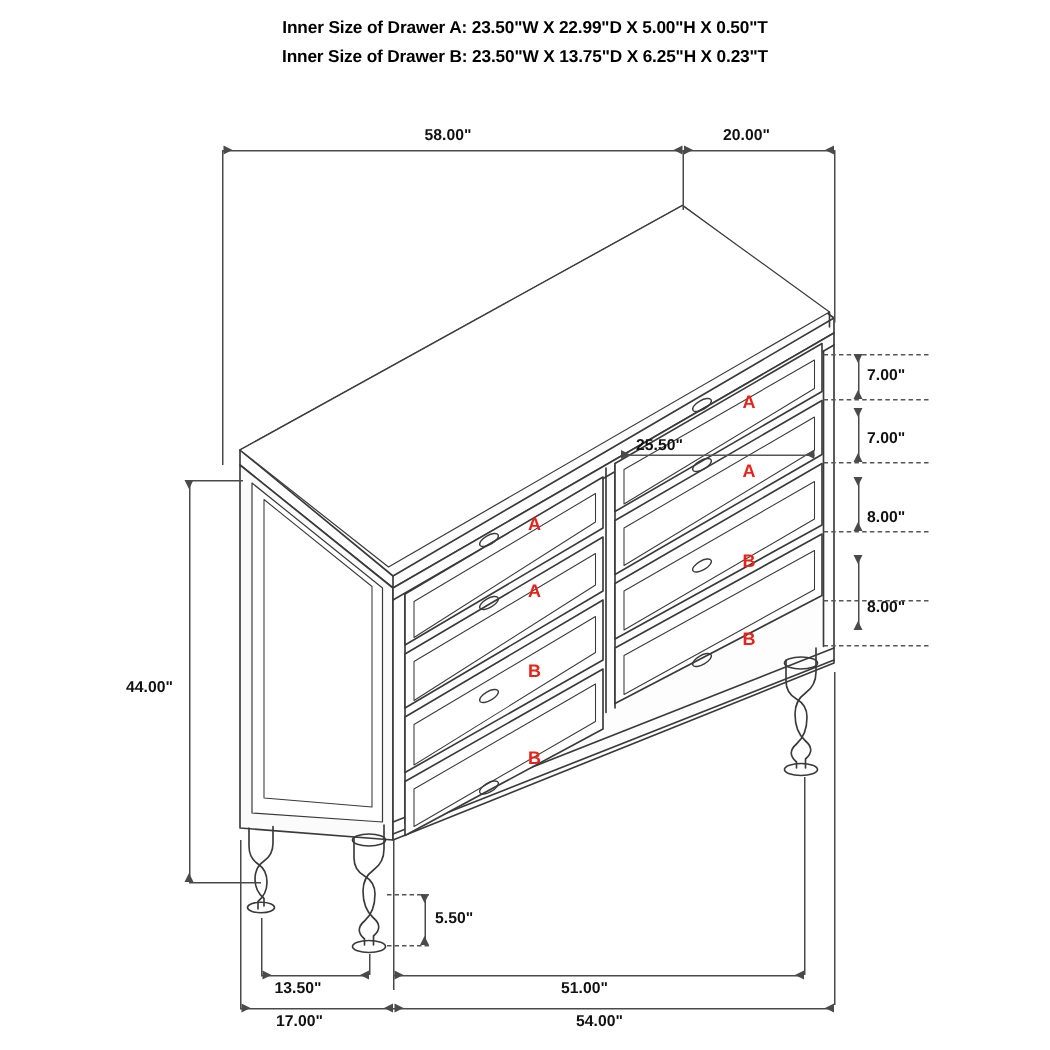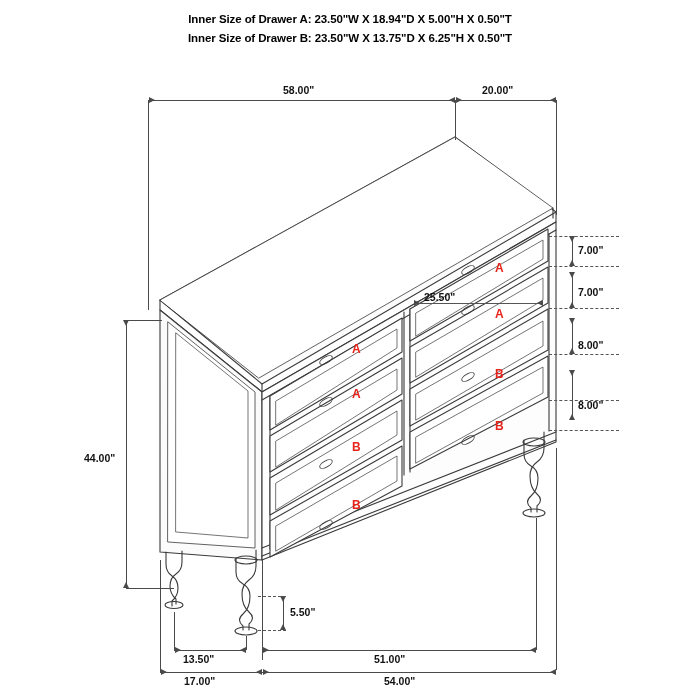--- a/index.html
+++ b/index.html
@@ -85,22 +85,22 @@
     width: 700px;
     height: 700px;
   }
 </style>
 </head>
 <body>
 
 <div id="stage">
 
   <div class="notes">
-    <div class="note-line">Inner Size of Drawer A: 23.50"W X 18.94"D X 5.00"H X 0.50"T</div>
-    <div class="note-line">Inner Size of Drawer B: 23.50"W X 13.75"D X 6.25"H X 0.50"T</div>
+    <div class="note-line">Inner Size of Drawer A: 23.50"W X 22.99"D X 5.00"H X 0.50"T</div>
+    <div class="note-line">Inner Size of Drawer B: 23.50"W X 13.75"D X 6.25"H X 0.23"T</div>
   </div>
 
   <svg class="drawing" viewBox="0 0 700 700">
     <g fill="none" stroke="#3a3a3a" stroke-width="1.1" stroke-linejoin="round" stroke-linecap="round">
 
       <polygon points="160,300 455,137 556,212 262,384" fill="#fcfcfc" stroke="#3a3a3a"></polygon>
       <polygon points="160,300 455,137 553,208 259,378" fill="#ffffff" stroke="#3a3a3a" stroke-width="0.8"></polygon>
 
       <polyline points="160,300 160,310 262,392 262,384"></polyline>
       <polyline points="556,212 556,222 262,392"></polyline>

